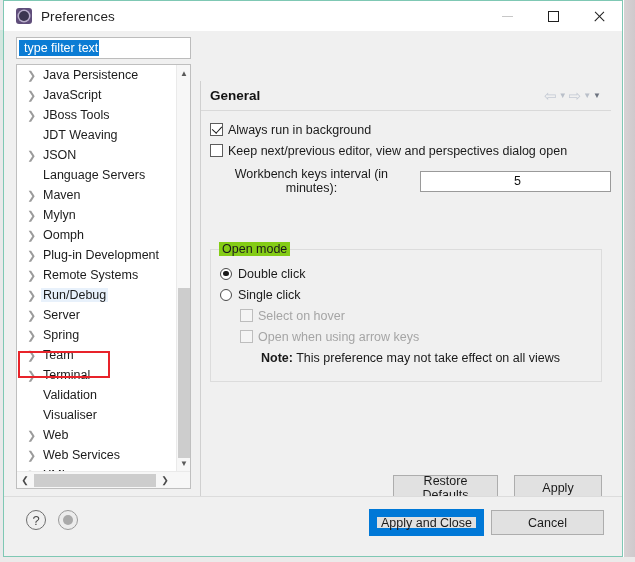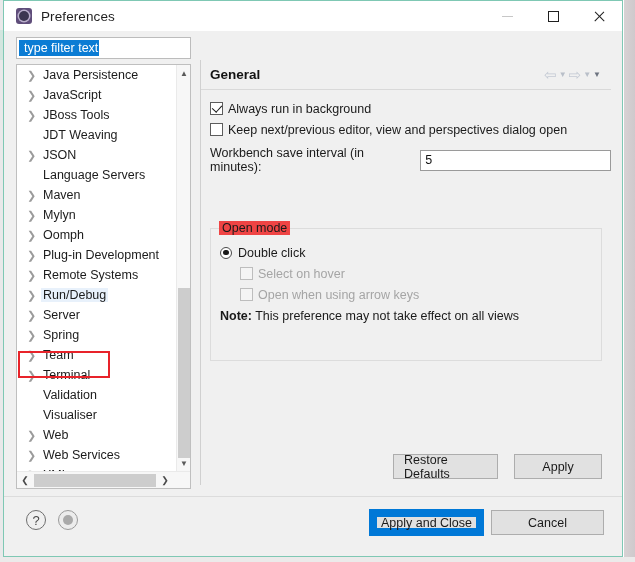--- a/index.html
+++ b/index.html
@@ -180,25 +180,25 @@
   #annotation-spring {
     position: absolute;
     left: 14px; top: 320px;
     width: 92px; height: 27px;
     border: 2px solid #e8232a;
     pointer-events: none;
   }
 
   
   #content-panel {
-    position: absolute; left: 196px; top: 29px;
+    position: absolute; left: 196px; top: 50px;
     width: 410px; height: 425px;
     background: #f0f0f0;
     border: 1px solid #d0d0d0;
-    border-top: none; border-right: none; border-bottom: none;
+    border-top: none; border-right: none; border-bottom: none; text-align: center;
   }
   #content-header {
     position: absolute; left: 0; top: 0;
     width: 410px; height: 28px;
     display: flex; align-items: center;
   }
   #content-title {
     margin-left: 9px;
     font-size: 13.5px; font-weight: bold; color: #131313;
   }
@@ -252,21 +252,21 @@
   }
 
   
   #open-mode-group {
     position: absolute; left: 9px; top: 138px;
     width: 392px; height: 133px;
     border: 1px solid #dcdcdc;
   }
   #open-mode-legend {
     position: absolute; left: 8px; top: -8px;
-    background: #ef4444; padding: 0 3px;
+    background: #84cc16; padding: 0 3px;
     font-size: 12.5px; color: #1a1a1a;
   }
   .radio-row {
     display: flex; align-items: center;
     height: 21px; margin-left: 9px;
     font-size: 12.5px; color: #1a1a1a;
   }
   .radio {
     width: 12px; height: 12px; flex: none;
     border: 1.3px solid #4a4a4a; border-radius: 50%;
@@ -508,32 +508,36 @@
           <span>Always run in background</span>
         </div>
 
         <div class="chk-row">
           <span class="chkbox"></span>
           <span>Keep next/previous editor, view and perspectives dialog open</span>
         </div>
 
 
         <div id="interval-row">
-          <span>Workbench save interval (in minutes):</span>
+          <span>Workbench keys interval (in minutes):</span>
           <span id="interval-input">5</span>
         </div>
 
         <div id="open-mode-group">
           <span id="open-mode-legend">Open mode</span>
 
           <div style="height:13px"></div>
 
           <div class="radio-row">
             <span class="radio on"></span>
             <span>Double click</span>
+          </div>
+          <div class="radio-row">
+            <span class="radio"></span>
+            <span>Single click</span>
           </div>
 
           <div class="chk-row disabled sub-chk">
             <span class="chkbox disabled"></span>
             <span>Select on hover</span>
           </div>
           <div class="chk-row disabled sub-chk">
             <span class="chkbox disabled"></span>
             <span>Open when using arrow keys</span>
           </div>

